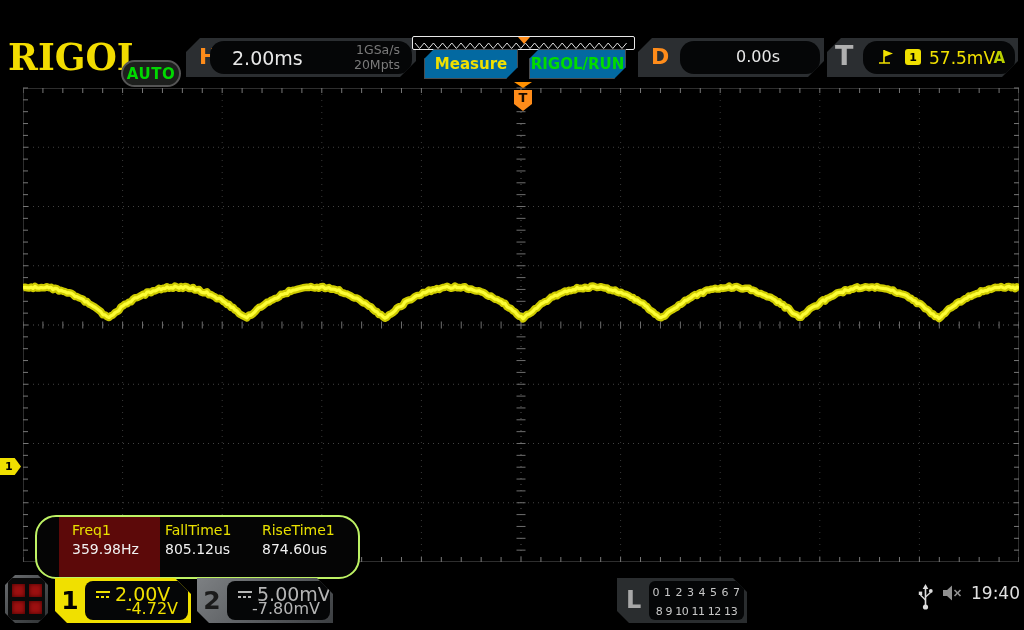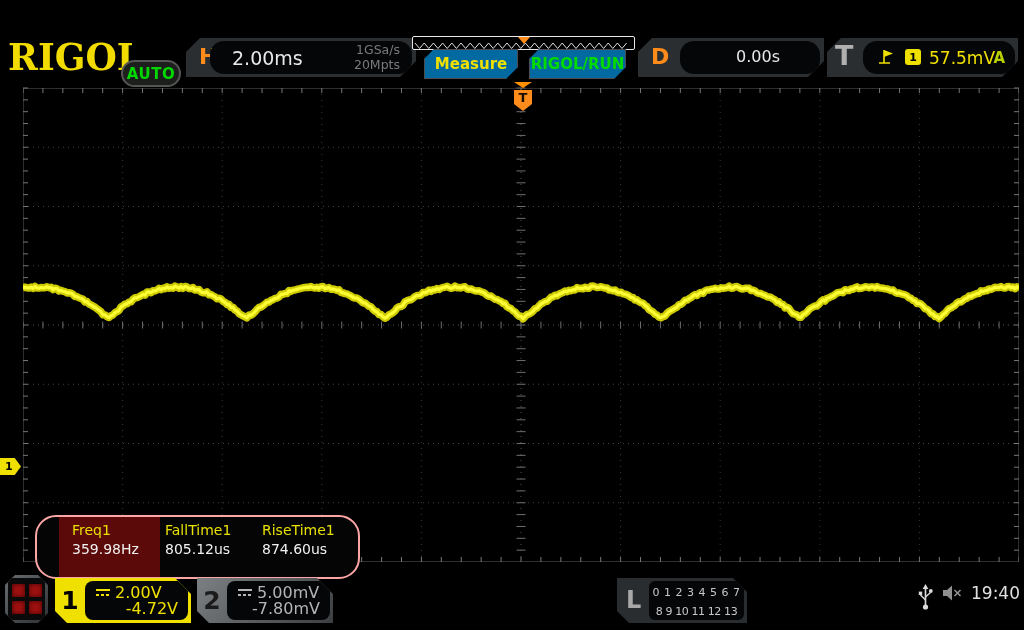--- a/index.html
+++ b/index.html
@@ -47,21 +47,21 @@
   .t-block .sweep{position:absolute;right:10px;top:8px;color:#b8d000;font-size:15px;font-weight:bold;}
 
   
   #scope-svg{position:absolute;left:23px;top:82px;}
   .ch1-marker{position:absolute;left:0;top:458px;width:21px;height:17px;background:#f0e000;
         clip-path:polygon(0 0,70% 0,100% 50%,70% 100%,0 100%);
         color:#000;font-size:11px;font-weight:bold;display:flex;align-items:center;justify-content:flex-start;padding-left:5px;}
 
   
   .meas-box{position:absolute;left:35px;top:515px;width:325px;height:64px;background:#050505;
-        border:2px solid #fca5a5;border-radius:21px;overflow:hidden;}
+        border:2px solid #bef264;border-radius:21px;overflow:hidden;}
   .meas-sel{position:absolute;left:22px;top:0;width:101px;height:100%;background:#5c0909;}
   .meas-label{position:absolute;top:5px;color:#e8e000;font-size:14px;}
   .meas-value{position:absolute;top:24px;color:#f0f0f0;font-size:14px;}
   .m1{left:35px;} .m2{left:128px;} .m3{left:225px;}
 
   
   .menu-icon{position:absolute;left:5px;top:575px;width:43px;height:48px;
         background:linear-gradient(135deg,#6a6d70,#2e3133);
         clip-path:polygon(10px 0,calc(100% - 10px) 0,100% 10px,100% calc(100% - 10px),calc(100% - 10px) 100%,10px 100%,0 calc(100% - 10px),0 10px);
         display:flex;align-items:center;justify-content:center;}
@@ -71,21 +71,21 @@
 
   .ch-block{position:absolute;top:578px;width:136px;height:45px;
         clip-path:polygon(0 0,calc(100% - 16px) 0,100% 16px,100% 100%,12px 100%,0 calc(100% - 12px));}
   .ch1{left:55px;background:#f0e000;}
   .ch2{left:197px;background:linear-gradient(135deg,#7d8083,#3c3f42);}
   .ch-num{position:absolute;left:0;top:0;width:30px;height:100%;display:flex;align-items:center;justify-content:center;
         font-size:25px;font-weight:bold;}
   .ch1 .ch-num{color:#000;}
   .ch2 .ch-num{color:#1b1b1b;}
   .ch-panel{position:absolute;left:30px;top:3px;bottom:3px;right:3px;background:#050607;border-radius:8px;}
-  .ch-scale{position:absolute;left:10px;top:2px;font-size:16px;display:flex;align-items:center;gap:4px;}
+  .ch-scale{position:absolute;left:10px;top:2px;font-size:19px;display:flex;align-items:center;gap:4px;}
   .ch-offset{position:absolute;right:10px;bottom:2px;font-size:16px;}
   .ch1 .ch-scale,.ch1 .ch-offset{color:#f0e000;}
   .ch2 .ch-scale,.ch2 .ch-offset{color:#b5b5b5;}
 
   .la-block{position:absolute;left:617px;top:578px;width:130px;height:45px;background:#2a2d2f;
         clip-path:polygon(0 0,calc(100% - 14px) 0,100% 14px,100% 100%,12px 100%,0 calc(100% - 12px));}
   .la-letter{position:absolute;left:9px;top:8px;color:#a8a8a8;font-size:24px;font-weight:bold;}
   .la-panel{position:absolute;left:32px;top:3px;bottom:3px;right:3px;background:#050607;border-radius:6px;
         color:#c8c8c8;font-size:11px;line-height:19px;text-align:center;letter-spacing:.5px;padding-top:2px;}
   .la-panel .r2{letter-spacing:-0.4px;}

